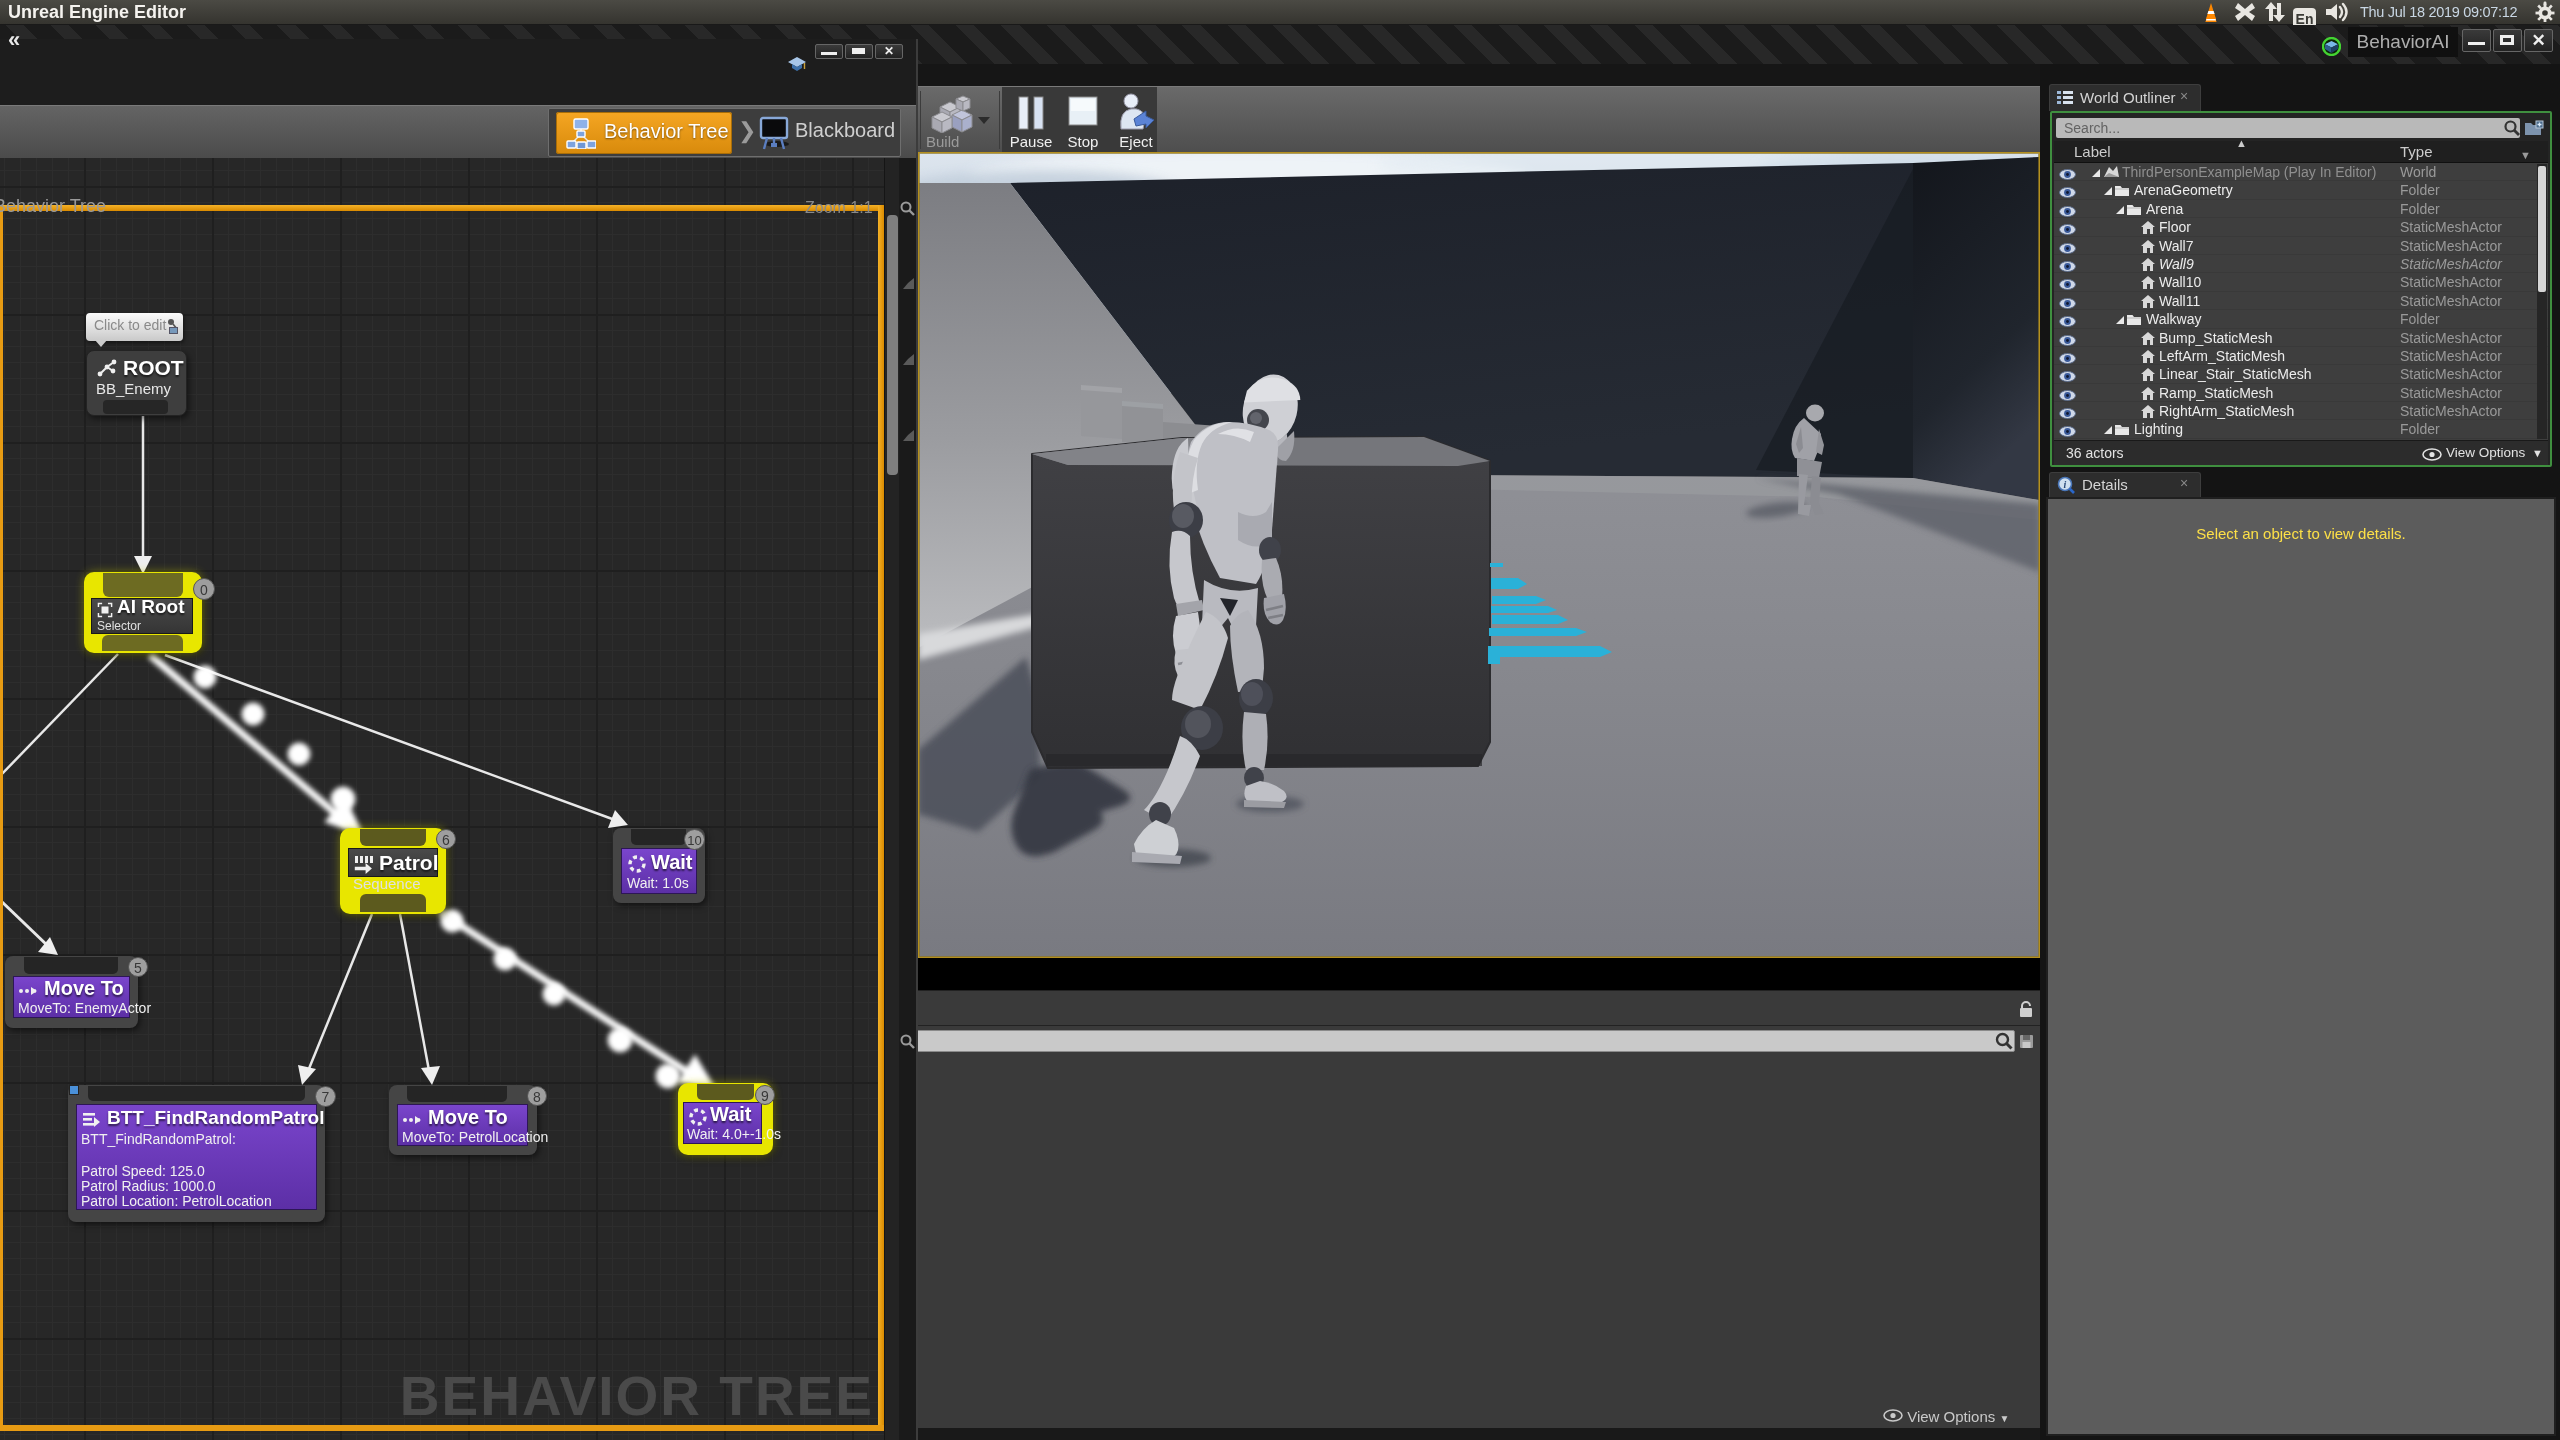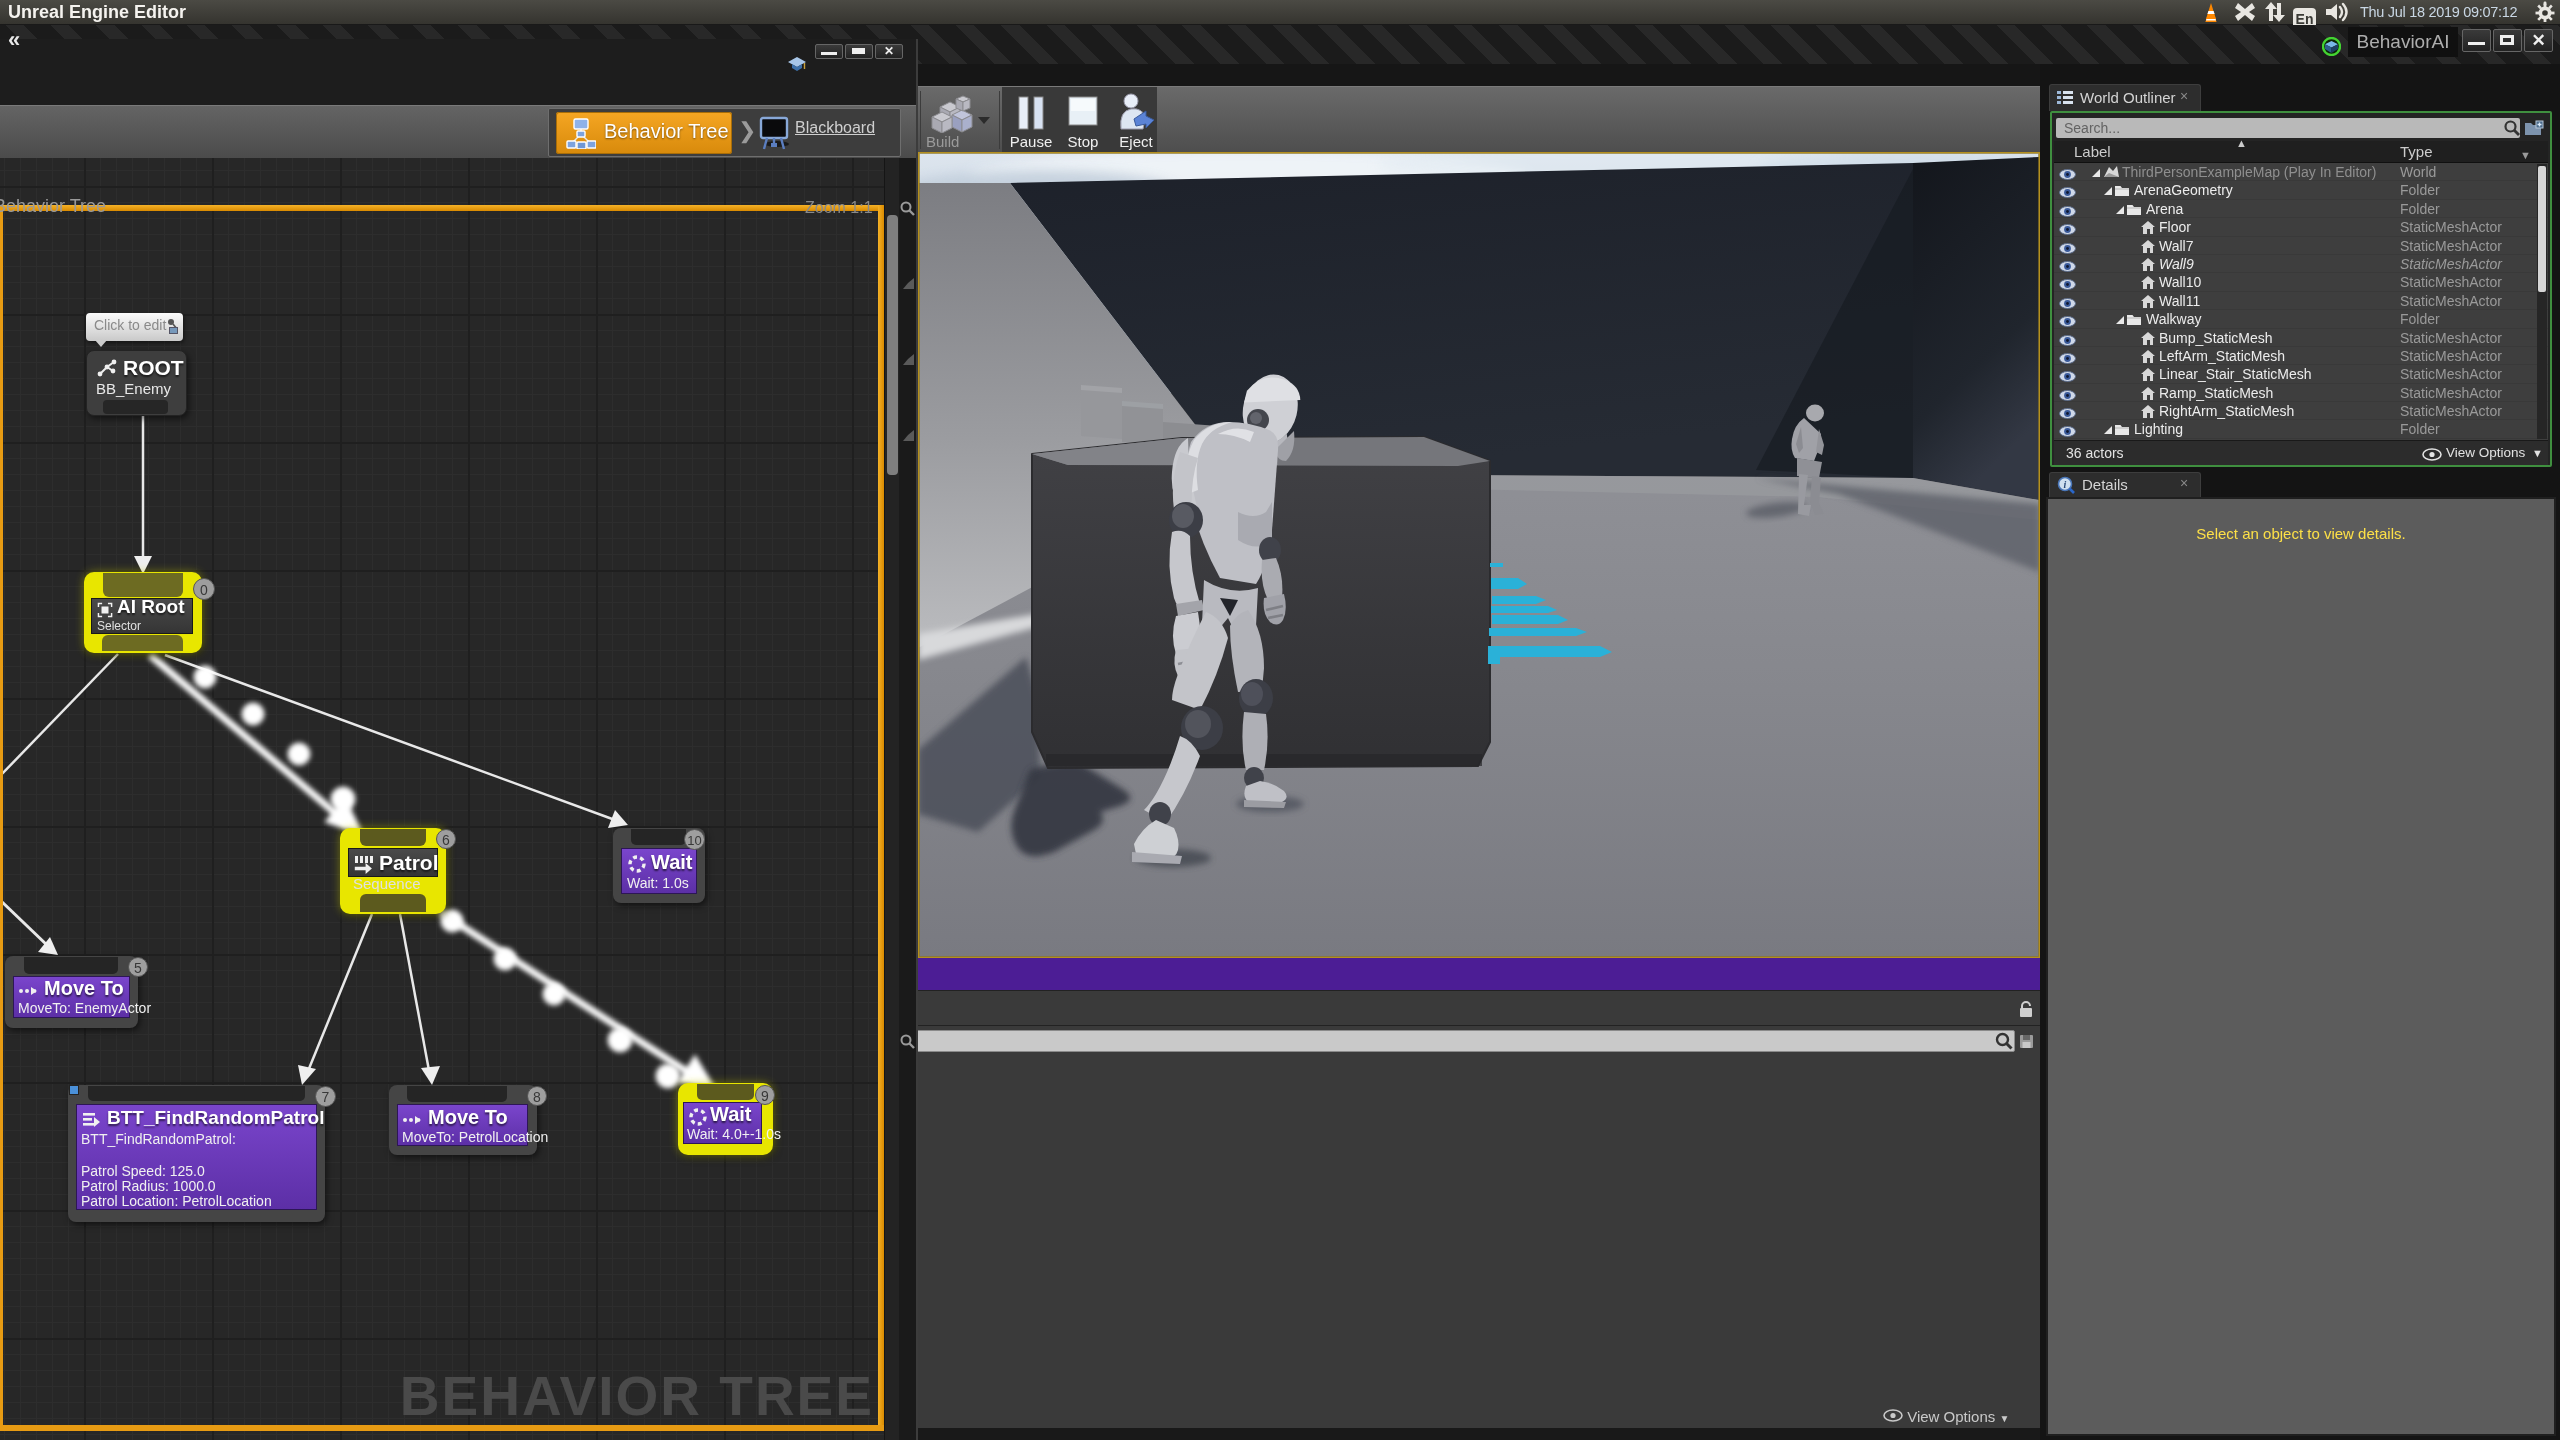--- a/index.html
+++ b/index.html
@@ -262,21 +262,21 @@
         <ellipse cx="336" cy="626" rx="10" ry="11" fill="#40424a"></ellipse>
         <path d="M328,634 q-4,10 2,16 l34,0 q8,-4 2,-11 q-10,-8 -24,-10 z" fill="#bfc0c6"></path>
         <path d="M326,648 l42,2 l-2,6 l-40,-1 z" fill="#9b9ca2"></path>
       </g>
 
       <rect x="0.5" y="0.5" width="1121" height="805" fill="none" stroke="#b5901e" stroke-width="1.5"></rect>
       <rect x="1.5" y="1.5" width="1119" height="803" fill="none" stroke="#8a7322" stroke-width="1" opacity=".6"></rect>
     </svg>
   </div>
 
-  <div class="abs" style="left:905px;top:958px;width:1140px;height:340px;background:#4c1d95;">
+  <div class="abs" style="left:905px;top:958px;width:1140px;height:340px;background:#000000;">
     <div class="abs" style="left:1px;top:32px;width:1135px;height:36px;background:#3a3a3a;border:1px solid #222;"></div>
     <div class="abs" id="lockicon" style="left:1113px;top:42px;width:16px;height:18px;"><svg width="16" height="18" viewBox="0 0 16 18">
           <rect x="2" y="8" width="12" height="9" rx="1" fill="#cfcfcf"></rect>
           <path d="M4,8 v-2 a4,4 0 0 1 8,0" stroke="#cfcfcf" stroke-width="2" fill="none"></path>
         </svg></div>
     <div class="abs" style="left:1px;top:68px;width:1135px;height:32px;background:#3a3a3a;"></div>
     <div class="abs" style="left:6px;top:72px;width:1104px;height:22px;background:#c9c9c9;border-radius:2px;border:1px solid #8a8a8a;"></div>
     <div class="abs" id="cbmag" style="left:1090px;top:74px;width:18px;height:18px;"><svg width="18" height="18" viewBox="0 0 18 18">
           <circle cx="7.5" cy="7.5" r="5.5" stroke="#333" stroke-width="2.4" fill="none"></circle>
           <line x1="11.5" y1="11.5" x2="16.5" y2="16.5" stroke="#333" stroke-width="3"></line>
@@ -590,21 +590,21 @@
               </svg></span>
           <span class="abs" style="left:48px;top:8px;font-size:20px;color:#fff;text-shadow:0 1px 2px rgba(0,0,0,.5);">Behavior Tree</span>
         </div>
         <span class="abs" style="left:189px;top:9px;font-size:22px;color:#9b9b9b;">❯</span>
         <span class="abs" id="bbicon" style="left:208px;top:5px;width:36px;height:38px;"><svg width="36" height="38" viewBox="0 0 36 38">
               <rect x="4" y="4" width="26" height="20" rx="2" fill="#0a0a0c" stroke="#88a8d8" stroke-width="2.4"></rect>
               <ellipse cx="20" cy="30" rx="12" ry="3" fill="#111" opacity=".8"></ellipse>
               <path d="M10,24 l-3,11 M24,24 l3,11 M17,24 l0,9" stroke="#5b7ec0" stroke-width="2.4"></path>
               <rect x="14" y="29" width="6" height="4" fill="#5b7ec0"></rect>
             </svg></span>
-        <span class="abs" style="left:246px;top:10px;font-size:16px;color:#cfcfcf;text-decoration:underline;">Blackboard</span>
+        <span class="abs" style="left:246px;top:10px;font-size:20px;color:#cfcfcf;">Blackboard</span>
       </div>
     </div>
 
     <div class="abs" id="graph" style="left:0;top:119px;width:916px;height:1282px;overflow:hidden;
          background-color:#272727;
          background-image:
            linear-gradient(#1f1f1f 2px, transparent 2px),
            linear-gradient(90deg,#1f1f1f 2px, transparent 2px),
            linear-gradient(#2d2d2d 1px, transparent 1px),
            linear-gradient(90deg,#2d2d2d 1px, transparent 1px);

